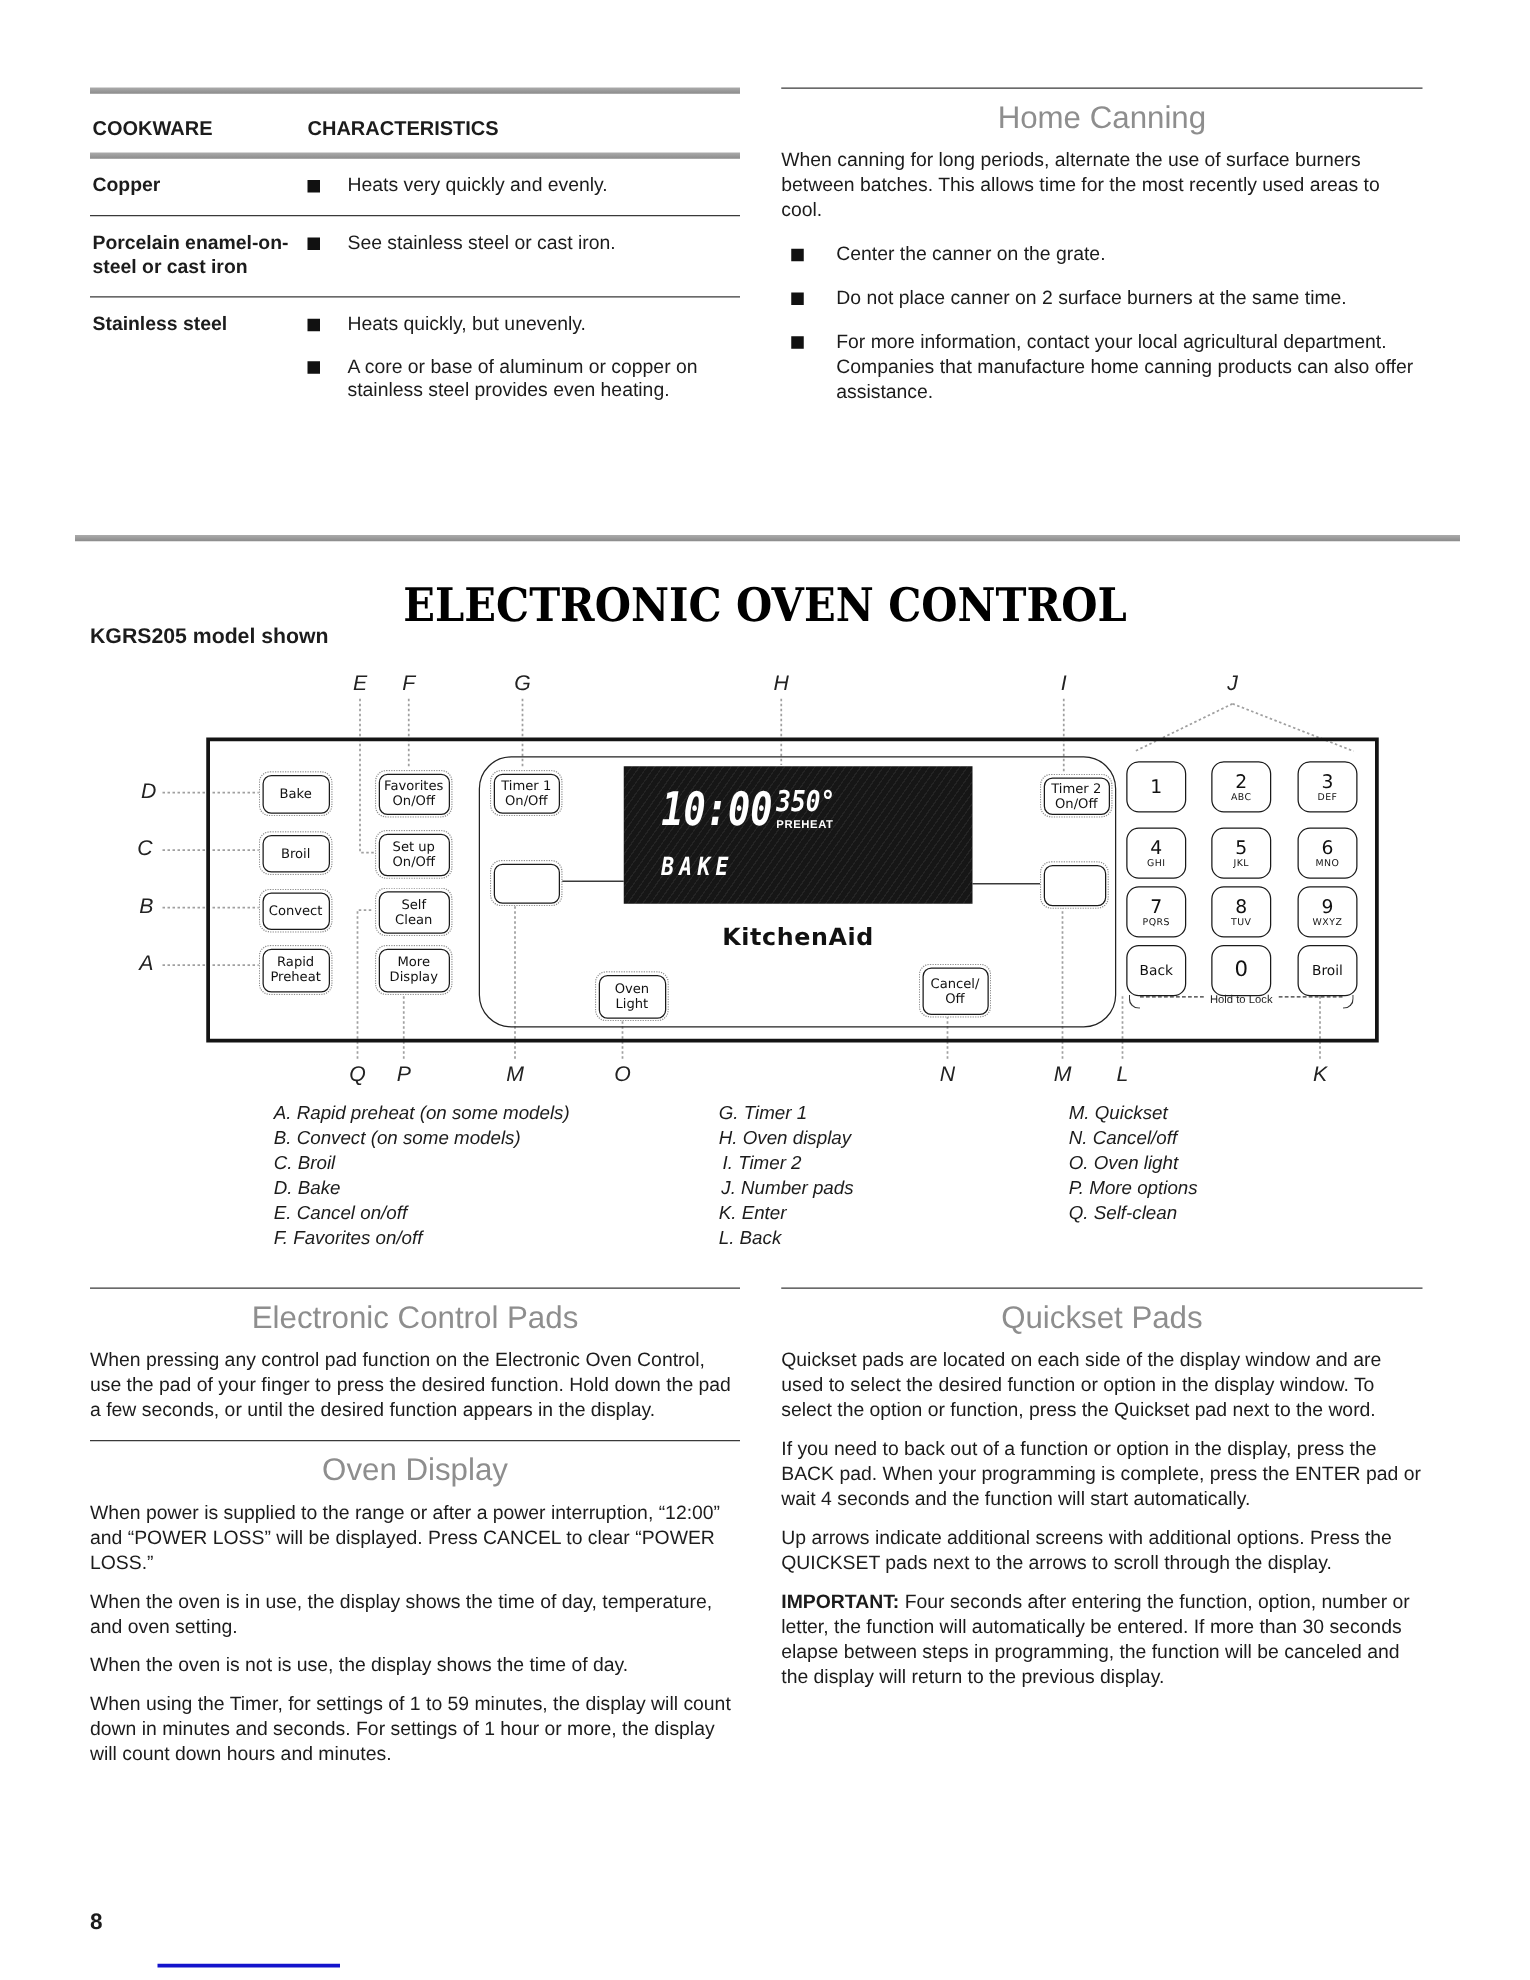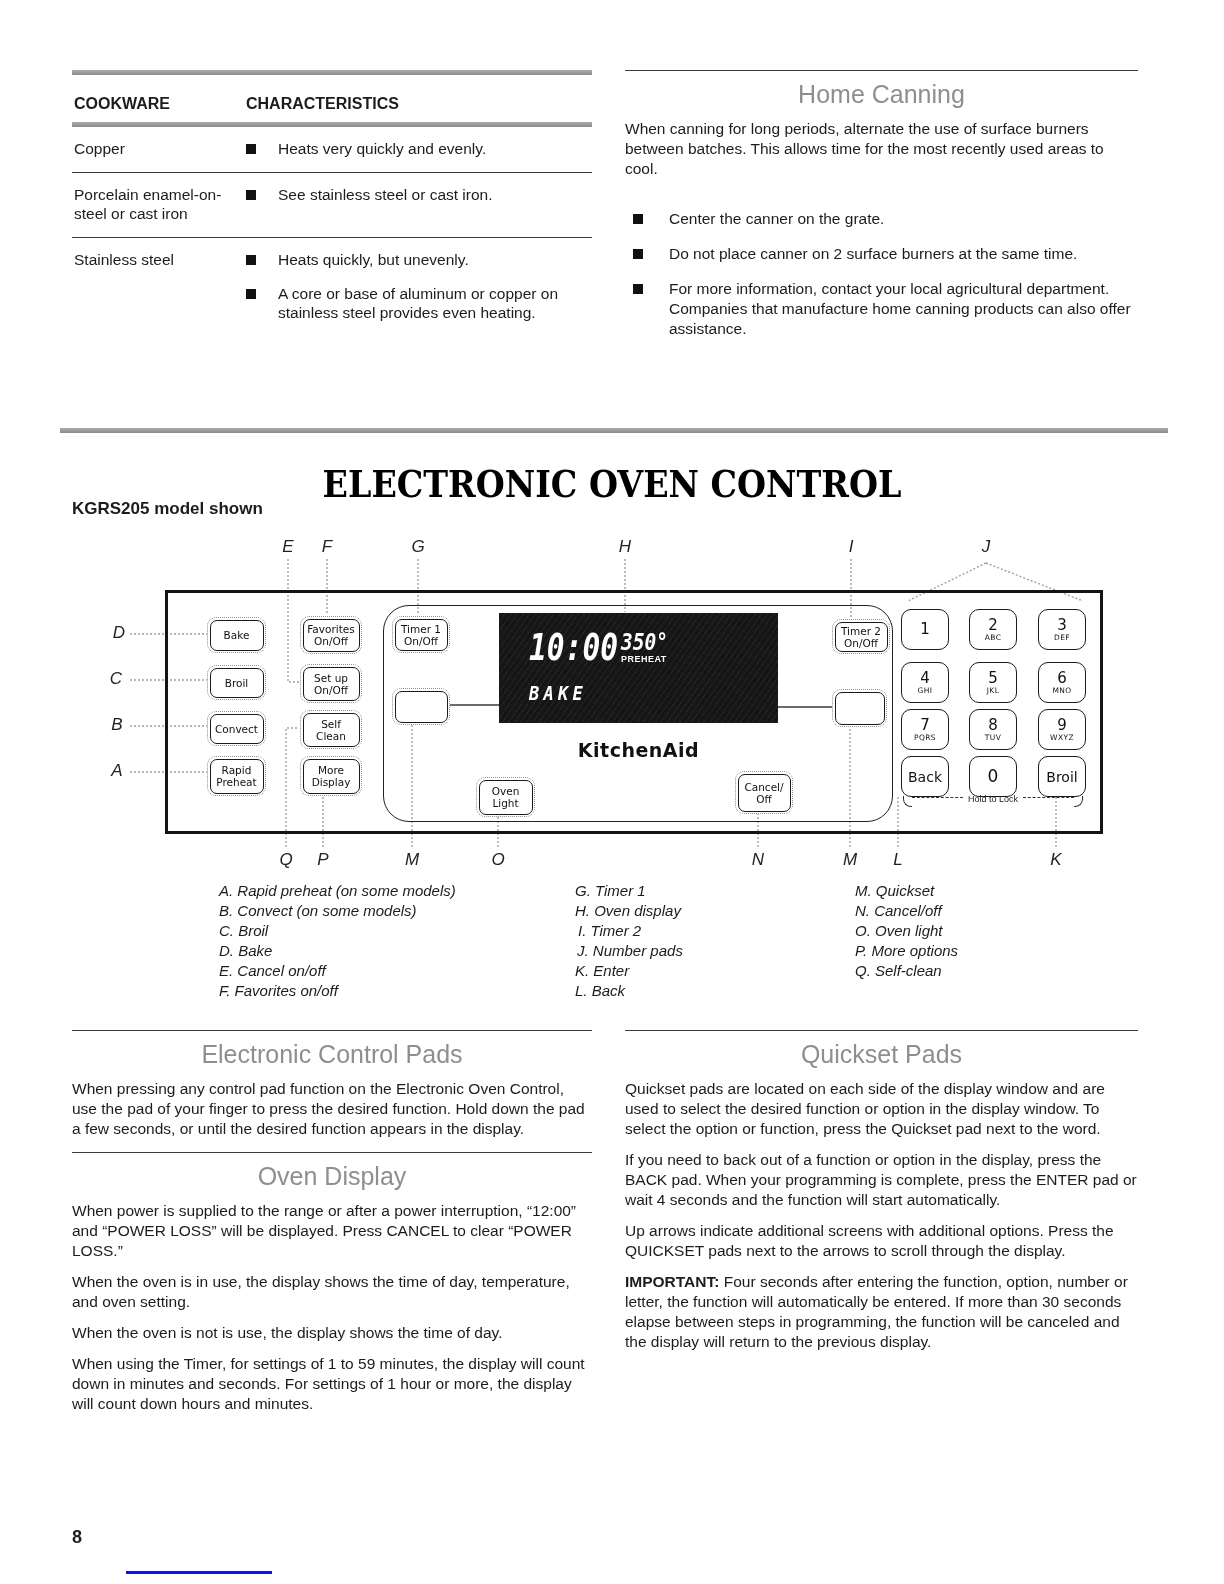--- a/index.html
+++ b/index.html
@@ -15,25 +15,25 @@
   .sq{flex:0 0 auto;width:10px;height:10px;background:#111;margin:5px 22px 0 0}
   .bullet{display:flex}
   .blist{display:flex;flex-direction:column;gap:15px}
 
   
   .cookware{position:absolute;left:72px;top:70px;width:520px}
   .cw-head{display:grid;grid-template-columns:172px 1fr;padding:20px 0 9px 2px;font-weight:bold;font-size:16px}
   .cw-row{display:grid;grid-template-columns:172px 1fr;padding:12px 0 14px 2px;
           border-top:1.5px solid #3a3a3a;font-size:15.5px;line-height:19px}
   .cw-row.first{border-top:none}
-  .cw-name{font-weight:normal;padding-right:12px}
+  .cw-name{font-weight:bold;padding-right:12px}
 
   
   .canning{position:absolute;left:625px;top:70px;width:513px}
-  .canning .blist{margin-top:30px}
+  .canning .blist{margin-top:15px}
   .canning .sq{margin:5px 26px 0 8px}
 
   
   .divider{position:absolute;left:60px;top:428px;width:1108px;height:5px;
            background:linear-gradient(180deg,#ababab,#8b8b8b)}
   .main-title{position:absolute;left:0;top:437px;width:1224px;text-align:center;
               font-family:"DejaVu Serif",serif;font-size:37px;color:#000;transform:scaleX(.9)}
   .model-note{position:absolute;left:72px;top:499px;font-weight:bold;font-size:17px}
 
   
@@ -57,21 +57,21 @@
 
   .pad{position:absolute;border:1px dotted #8f8f8f;border-radius:9px;background:#fff;
        display:flex;align-items:center;justify-content:center;text-align:center;
        font-size:10.5px;line-height:12px;white-space:pre-line;color:#111;font-family:"DejaVu Sans",sans-serif}
   .pad::after{content:"";position:absolute;inset:1.5px;border:1.3px solid #1a1a1a;border-radius:7px}
   .key{position:absolute;border:1.4px solid #1a1a1a;border-radius:10px;background:#fff;
        display:flex;flex-direction:column;align-items:center;justify-content:center;text-align:center;
        color:#111;font-family:"DejaVu Sans",sans-serif}
   .knum{font-size:15px;line-height:15px}
   .ksub{font-size:7.5px;line-height:8px;letter-spacing:.4px;margin-top:1px}
-  .ktext{font-size:14px;line-height:12px}
+  .ktext{font-size:11px;line-height:12px}
 
   .holdlock{position:absolute;left:903px;top:261px;width:180px;height:13px;display:flex;}
   .hl-end{width:8px;height:10px;border-left:1.4px solid #333;border-bottom:1.4px solid #333;border-bottom-left-radius:8px}
   .hl-end.r{transform:scaleX(-1)}
   .hl-dash{flex:1;border-bottom:1.4px dashed #333;height:1px}
   .hl-text{font-size:9px;line-height:9px;margin:0 5px;position:relative;top:-1px;color:#222}
 
   
   .legend{position:absolute;left:0;top:881px;width:1224px;font-style:italic;font-size:15px;line-height:20px}
   .lg-col{position:absolute;top:0}

